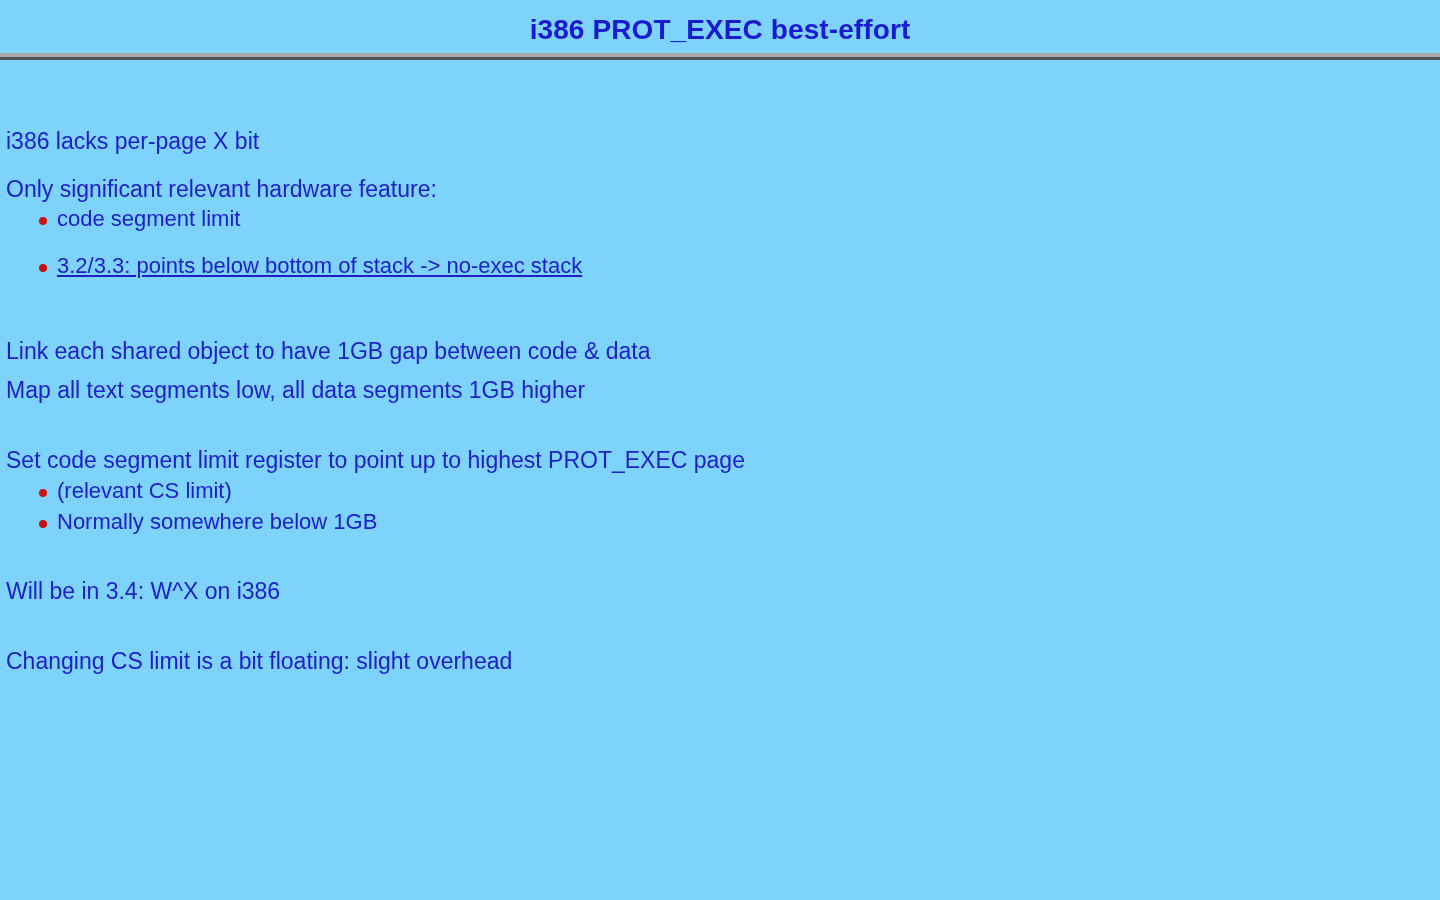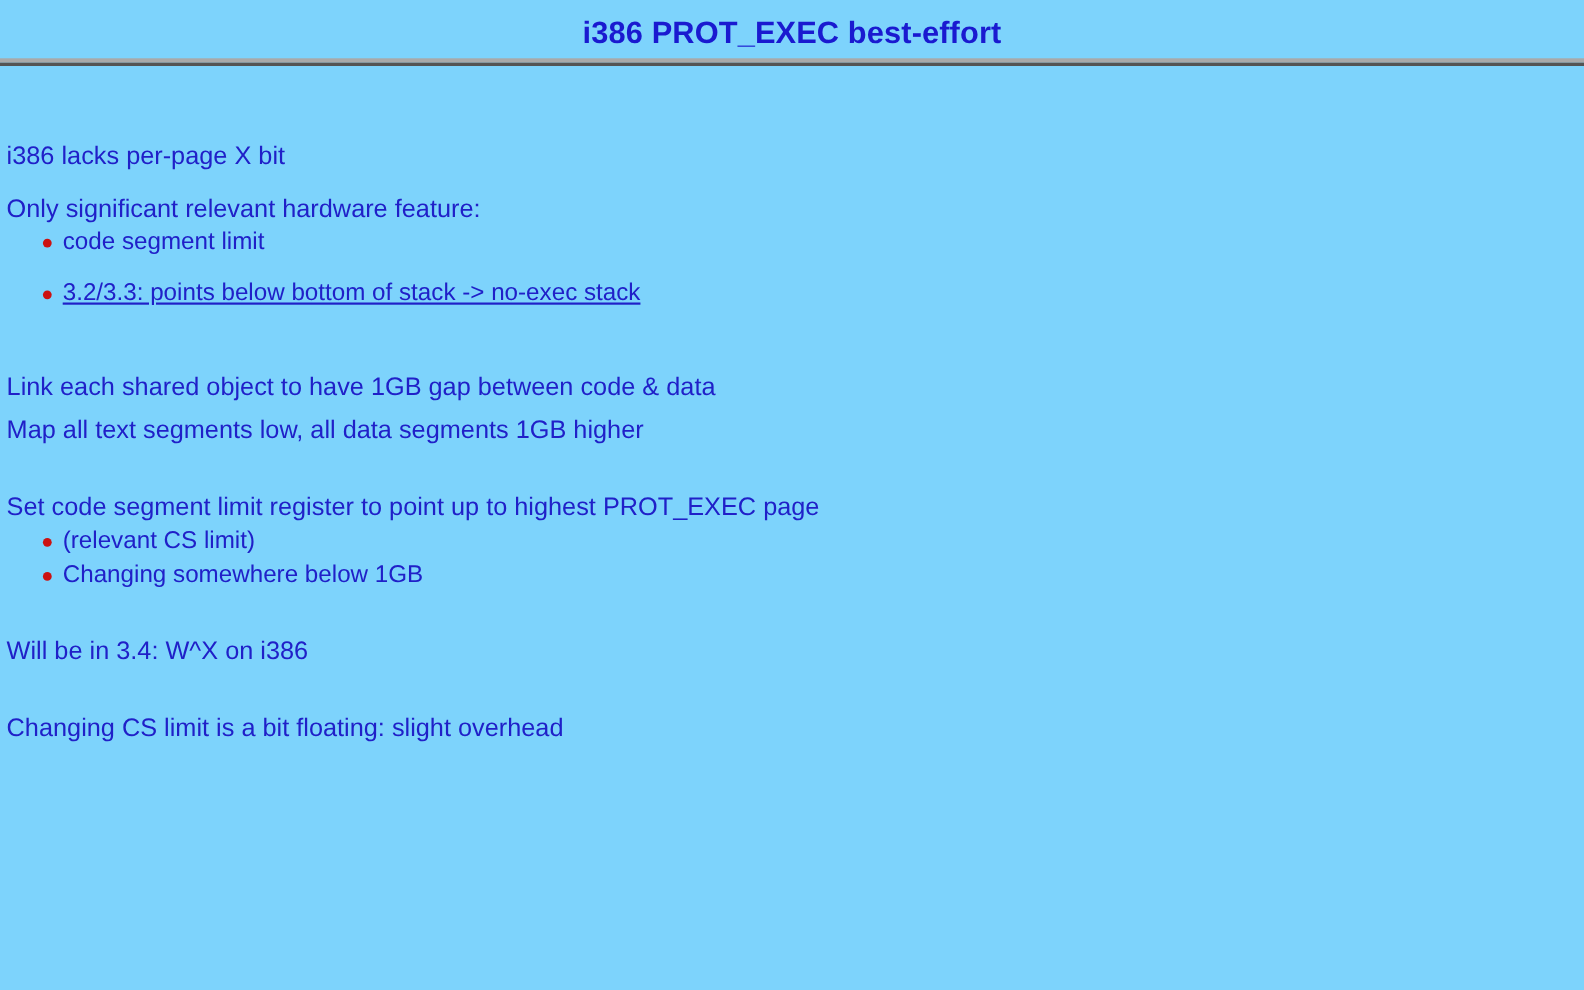--- a/index.html
+++ b/index.html
@@ -116,18 +116,18 @@
   <div class="body-area">
 
   <div class="line level-0" style="top: 36px; margin-top: 32px;"><span>i386 lacks per-page X bit</span></div>
       <div class="line level-0" style="top: 116px;"><span>Only significant relevant hardware feature:</span></div>
       <div class="line level-1" style="top: 146px;"><span class="bullet-dot"></span><span>code segment limit</span></div>
       <div class="line level-1" style="top: 193px; text-decoration: underline;"><span class="bullet-dot"></span><span>3.2/3.3: points below bottom of stack -&gt; no-exec stack</span></div>
       <div class="line level-0" style="top: 246px; margin-top: 32px;"><span>Link each shared object to have 1GB gap between code &amp; data</span></div>
       <div class="line level-0" style="top: 317px;"><span>Map all text segments low, all data segments 1GB higher</span></div>
       <div class="line level-0" style="top: 387px; text-align: center;"><span>Set code segment limit register to point up to highest PROT_EXEC page</span></div>
       <div class="line level-1" style="top: 418px;"><span class="bullet-dot"></span><span>(relevant CS limit)</span></div>
-      <div class="line level-1" style="top: 449px;"><span class="bullet-dot"></span><span>Changing somewhere below 1GB</span></div>
+      <div class="line level-1" style="top: 449px;"><span class="bullet-dot"></span><span>Normally somewhere below 1GB</span></div>
       <div class="line level-0" style="top: 518px; text-align: right;"><span>Will be in 3.4: W^X on i386</span></div>
       <div class="line level-0" style="top: 588px;"><span>Changing CS limit is a bit floating: slight overhead</span></div>
     </div>
 
 </div>
 
 </body></html>

